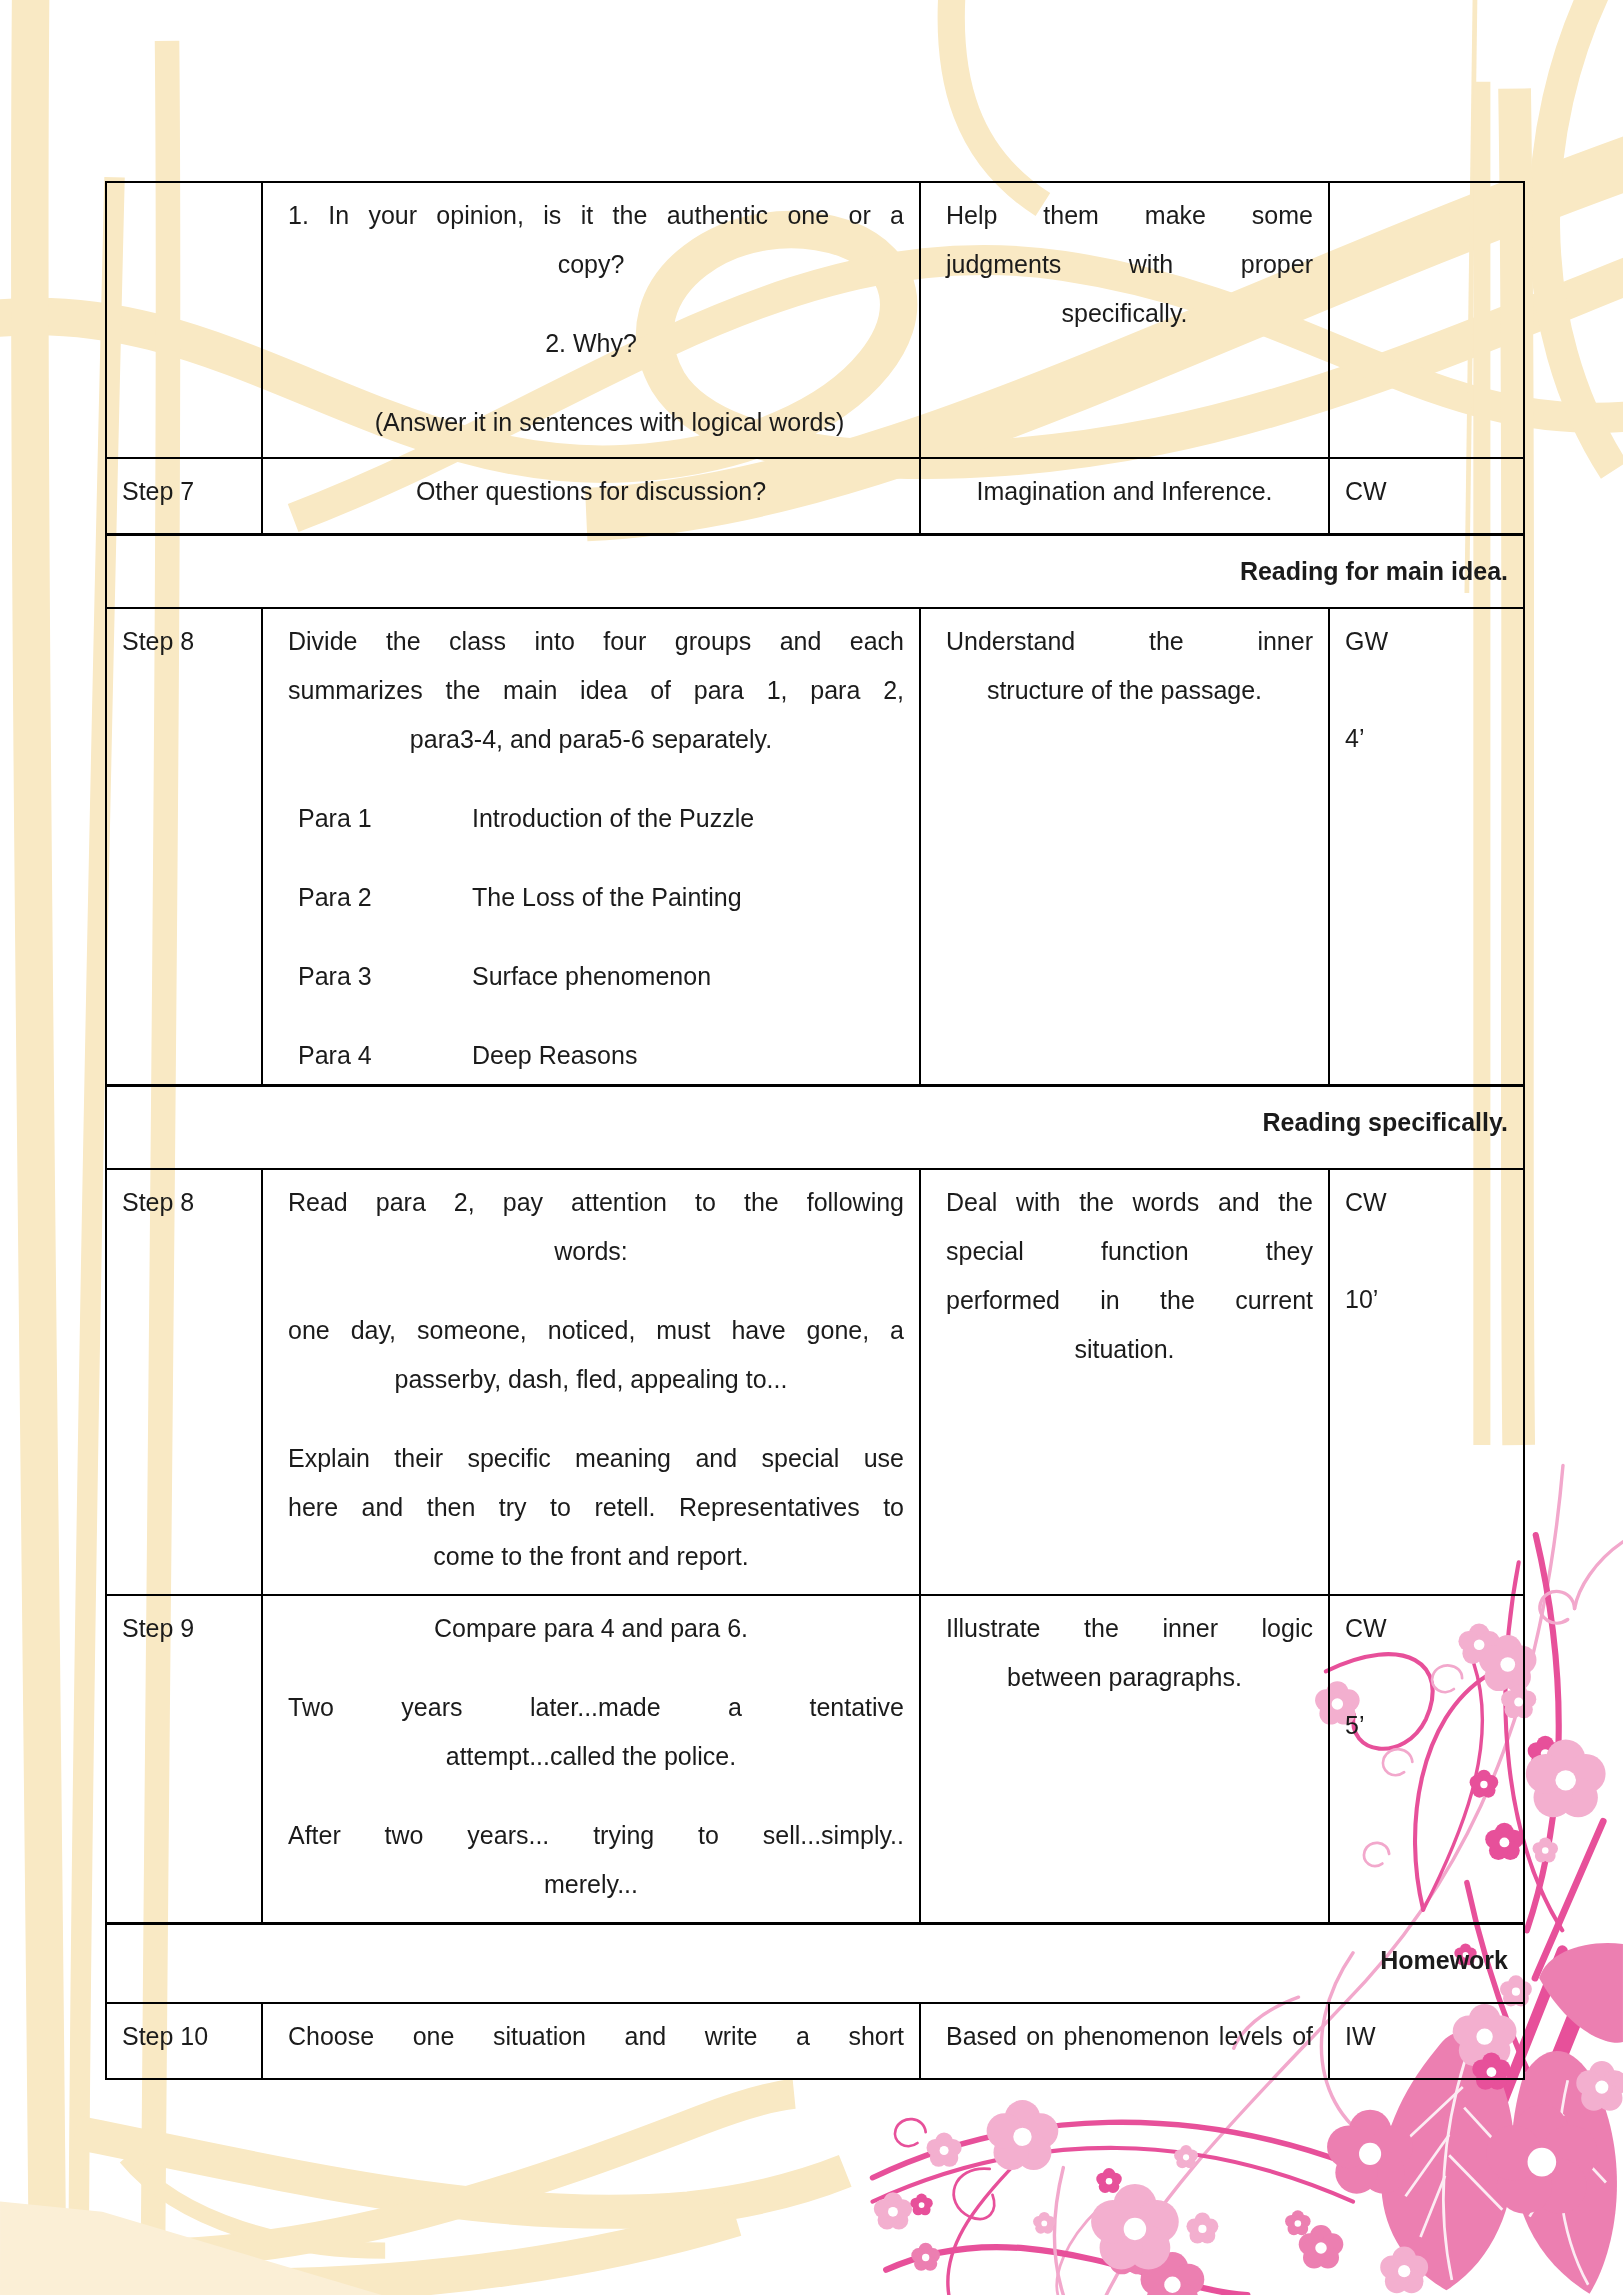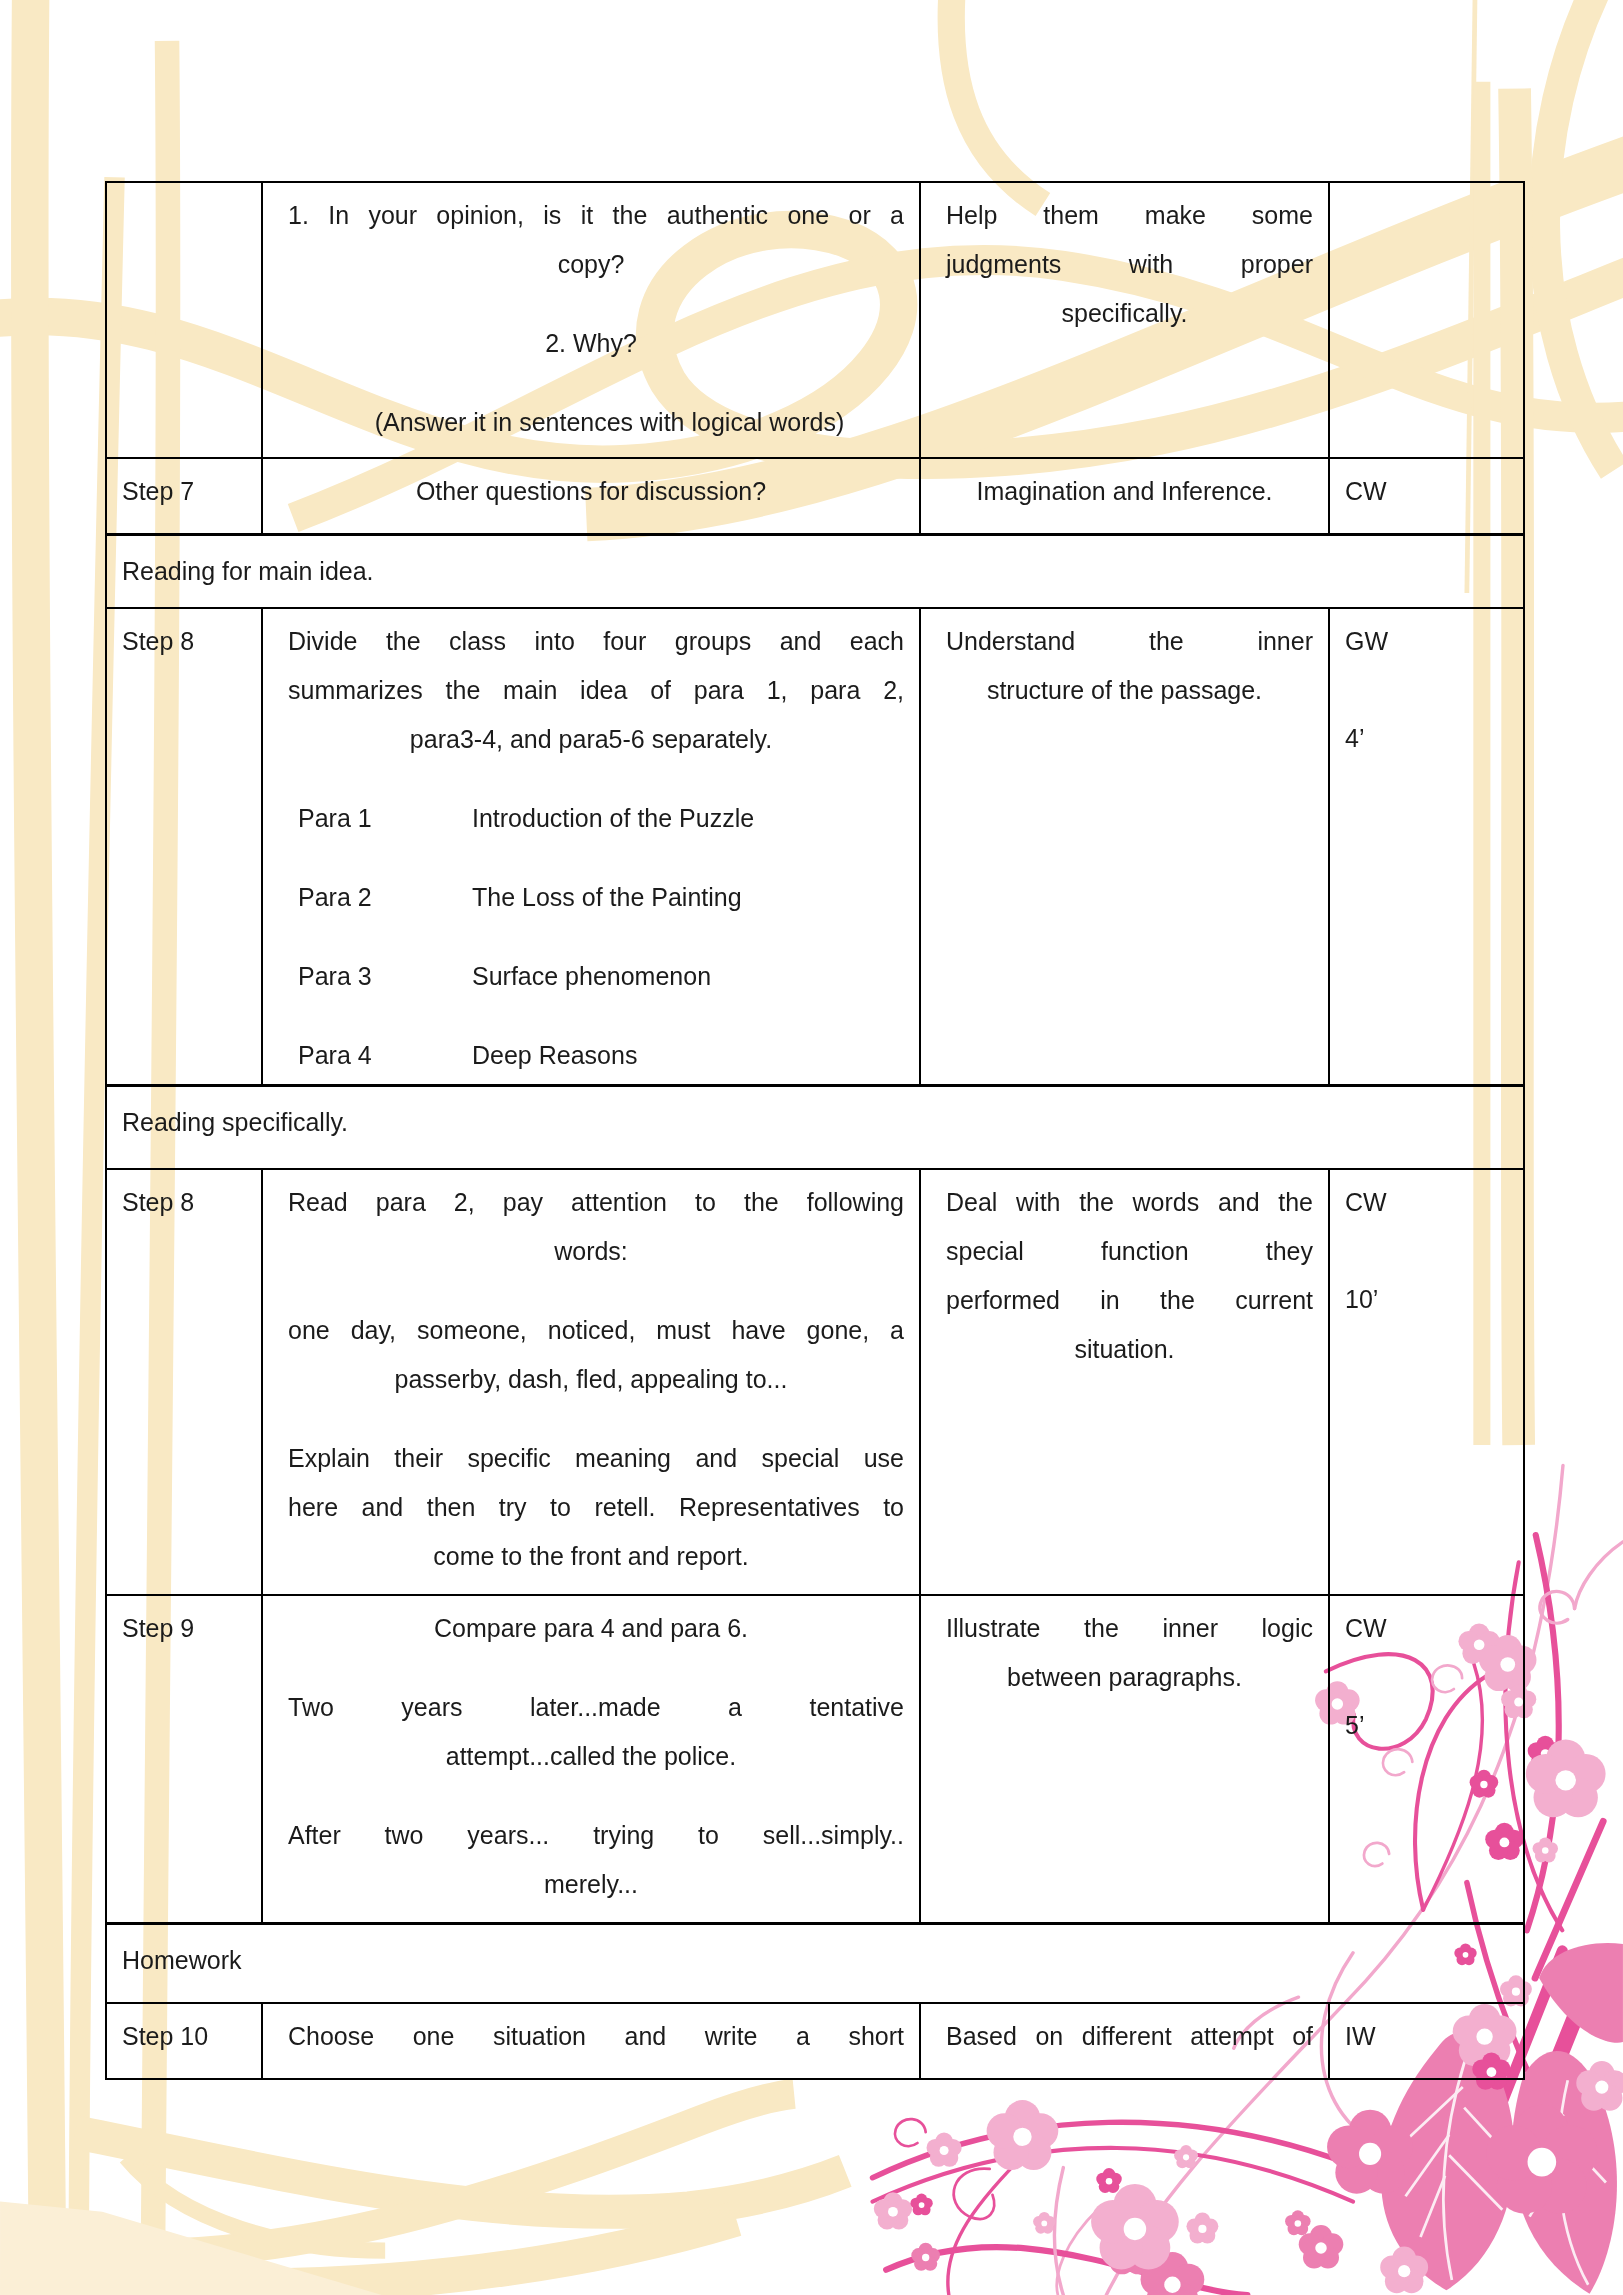--- a/index.html
+++ b/index.html
@@ -12,21 +12,21 @@
     position:absolute;left:105px;top:181px;z-index:1;width:1418px;
     border-collapse:collapse;table-layout:fixed;background:transparent;
     border:2.7px solid #000;
   }
   col.c0{width:156px}col.c1{width:658px}col.c2{width:409px}col.c3{width:195px}
   td.cell{
     border:2px solid #000;border-top-width:2.7px;border-bottom-width:2.7px;
     vertical-align:top;padding:8.2px 15px 0 15px;
     font-size:25px;line-height:49px;background:transparent;
   }
-  td.section-cell{font-weight:normal;padding-top:11px;border-top-width:3.4px;}
+  td.section-cell{font-weight:bold;padding-top:11px;border-top-width:3.4px;text-align:right;}
   .para{margin:0;}
   .para + .para{margin-top:30px;}
   .line{text-align:center;}
   .line.j{text-align:justify;text-align-last:justify;margin-left:10px;}
   .indent{padding-left:37px;}
   .pp{display:flex;margin-left:20px;}
   .pp-label{width:174px;flex:0 0 auto;}
   .org-line + .org-line{margin-top:48px;}
 </style>
 </head>
@@ -512,21 +512,21 @@
 
       <tr style="height:76px">
         <td class="cell">Step 10</td>
         <td class="cell">
           <div class="para">
             <div class="line j">Choose one situation and write a short</div>
           </div>
         </td>
         <td class="cell">
           <div class="para">
-            <div class="line j">Based on different attempt of</div>
+            <div class="line j">Based on phenomenon levels of</div>
           </div>
         </td>
         <td class="cell">
           <div class="org-line">IW</div>
         </td>
       </tr>
 
     </tbody>
   </table>
 </div>

